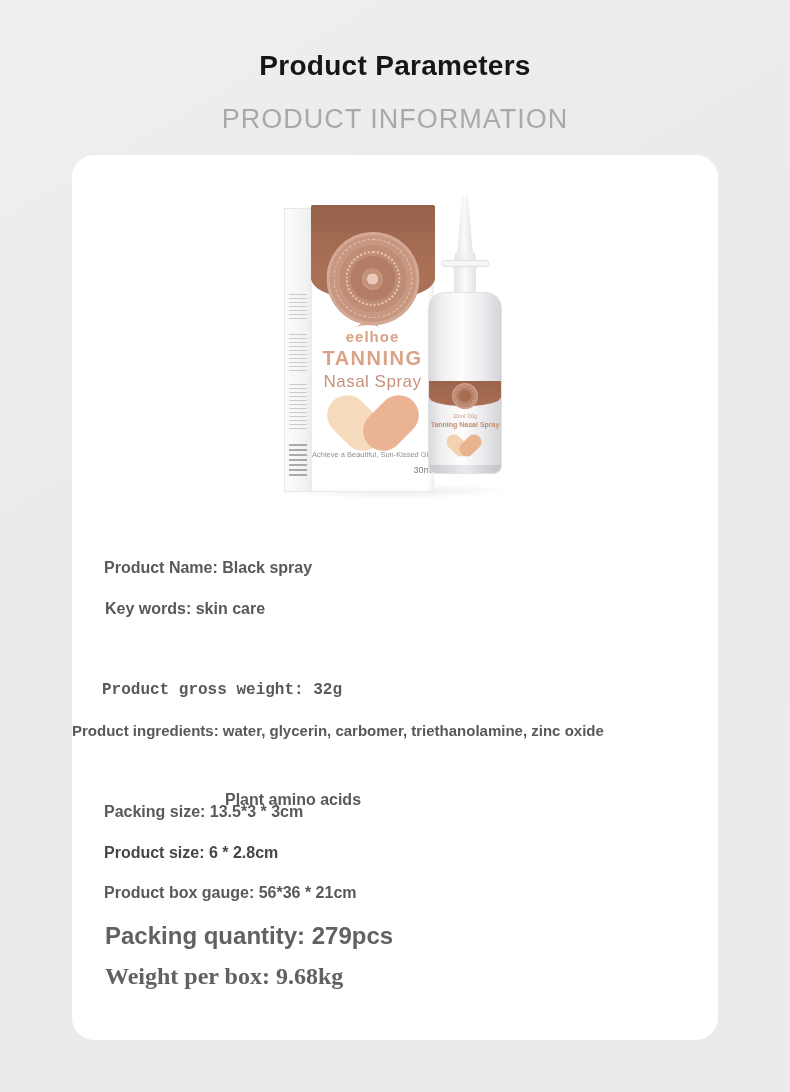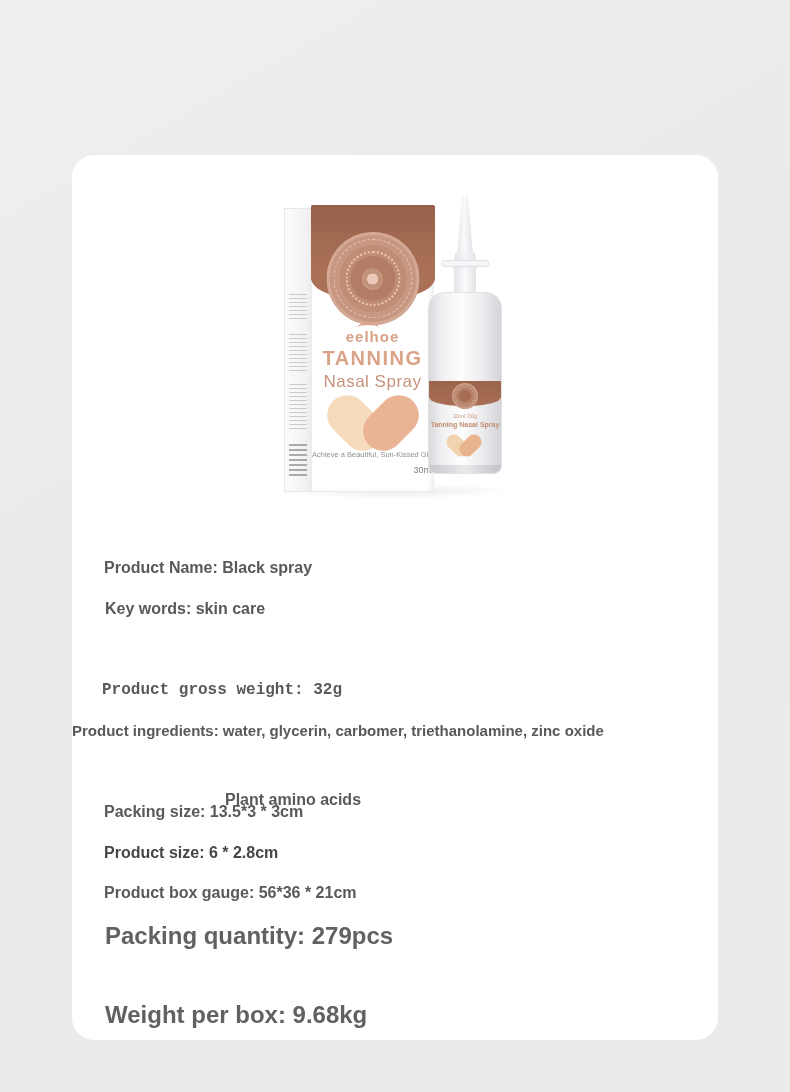--- a/index.html
+++ b/index.html
@@ -142,27 +142,29 @@
   .s3 { left:32px;  top:485px; }
   .s4 { left:30px;  top:525px;font-family:Liberation Mono, monospace; }
   .s5 { left:0px;   top:566px; font-size:15px; }
   .s6 { left:153px; top:635px; }
   .s7 { left:32px;  top:647px; }
   .s8 { left:32px;  top:688px; color:#464646; }
   .s9 { left:32px;  top:728px; }
   .big { position:absolute; left:33px; white-space:nowrap; font-weight:700;
     font-size:24px; color:#616161; }
   .b1 { top:767px; }
-  .b2 { top:846px; }
+  .b2 { top:808px;font-family:Liberation Serif, serif; }
 </style>
 </head>
 <body>
 
 <div class="page">
 
+  <div class="title">Product Parameters</div>
+  <div class="subtitle">PRODUCT INFORMATION</div>
 
   <div class="card">
 
     <div class="hero">
       <div class="shadow"></div>
 
       <div class="box">
         <div class="box-side">
           <div class="side-lines sl1"></div>
           <div class="side-lines sl2"></div>

